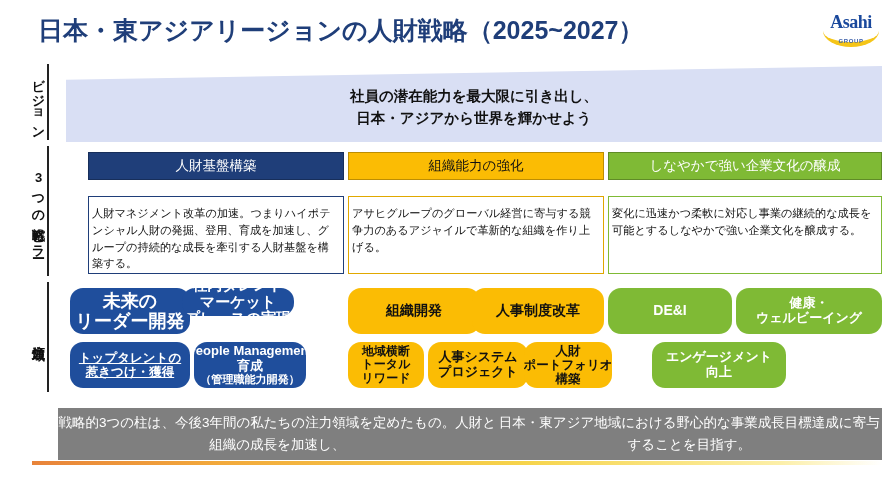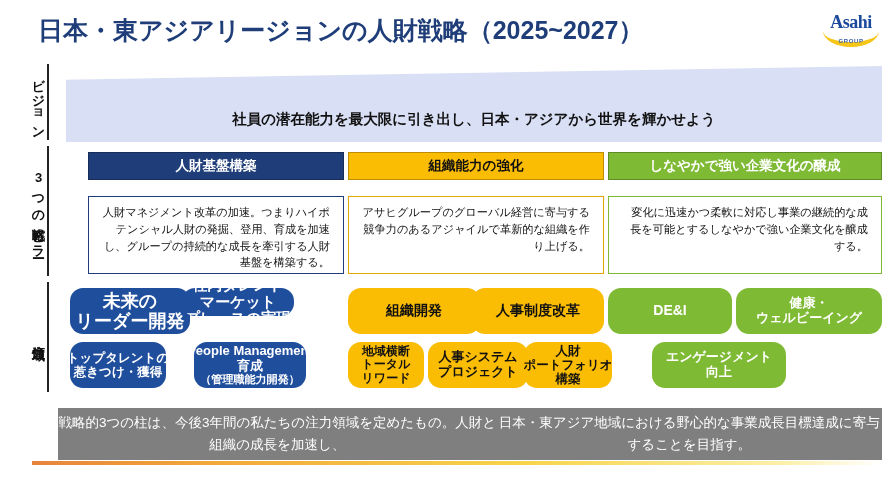--- a/index.html
+++ b/index.html
@@ -76,56 +76,55 @@
   
   #vision-band {
     position: absolute;
     left: 66px; top: 66px;
     width: 816px; height: 76px;
     background: #D9DFF4;
     clip-path: polygon(0 18%, 100% 0, 100% 100%, 0 100%);
   }
   #vision-text {
     position: absolute;
-    left: 66px; top: 84px;
+    left: 66px; top: 72px;
     width: 816px; height: 70px;
     display: flex;
-    flex-direction: row;
+    flex-direction: column;
     align-items: center;
     justify-content: center;
     font-size: 14.5px;
     font-weight: bold;
     color: #111;
     line-height: 1.55;
     text-align: center;
   }
 
   
   .pillar-head {
     position: absolute;
     top: 152px;
     height: 28px;
     display: flex;
     align-items: center;
     justify-content: center;
     font-size: 13.5px;
-    font-weight: bold;
+    font-weight: normal;
     border: 1px solid rgba(0,0,0,0.25);
   }
   .pillar-desc {
     position: absolute;
     top: 196px;
     height: 78px;
     background: #ffffff;
     font-size: 11.2px;
     color: #111;
     line-height: 1.5;
-    padding: 8px 13px;
-    text-align: right;
-    font-family: Liberation Mono, monospace;
+    padding: 8px 3px;
+    text-align: left;
   }
 
   #pillar-head-1 { left: 88px;  width: 256px; background: #1F3E79; color: #ffffff; }
   #pillar-head-2 { left: 348px; width: 256px; background: #FBBC04; color: #111111; }
   #pillar-head-3 { left: 608px; width: 274px; background: #7FBA35; color: #ffffff; }
 
   #pillar-desc-1 { left: 88px;  width: 256px; border: 1.5px solid #1F3E79; }
   #pillar-desc-2 { left: 348px; width: 256px; border: 1.5px solid #E0A800; }
   #pillar-desc-3 { left: 608px; width: 274px; border: 1.5px solid #7FBA35; }
 
@@ -225,21 +224,21 @@
       <div>
         <div>DE&amp;I</div>
       </div>
     </div>
     <div class="pill green" style="left: 736px; top: 288px; width: 146px; height: 46px; font-size: 13px;">
       <div>
         <div>健康・</div>
         <div>ウェルビーイング</div>
       </div>
     </div>
-    <div class="pill blue" style="left: 70px; top: 342px; width: 96px; height: 46px; font-size: 12.5px;">
+    <div class="pill blue" style="left: 70px; top: 342px; width: 120px; height: 46px; font-size: 12.5px; text-decoration: underline;">
       <div>
         <div>トップタレントの</div>
         <div>惹きつけ・獲得</div>
       </div>
     </div>
     <div class="pill blue" style="left: 194px; top: 342px; width: 112px; height: 46px; font-size: 13px;">
       <div>
         <div>People Management</div>
         <div>育成</div>
         <div style="font-size: 0.85em;">（管理職能力開発）</div>

